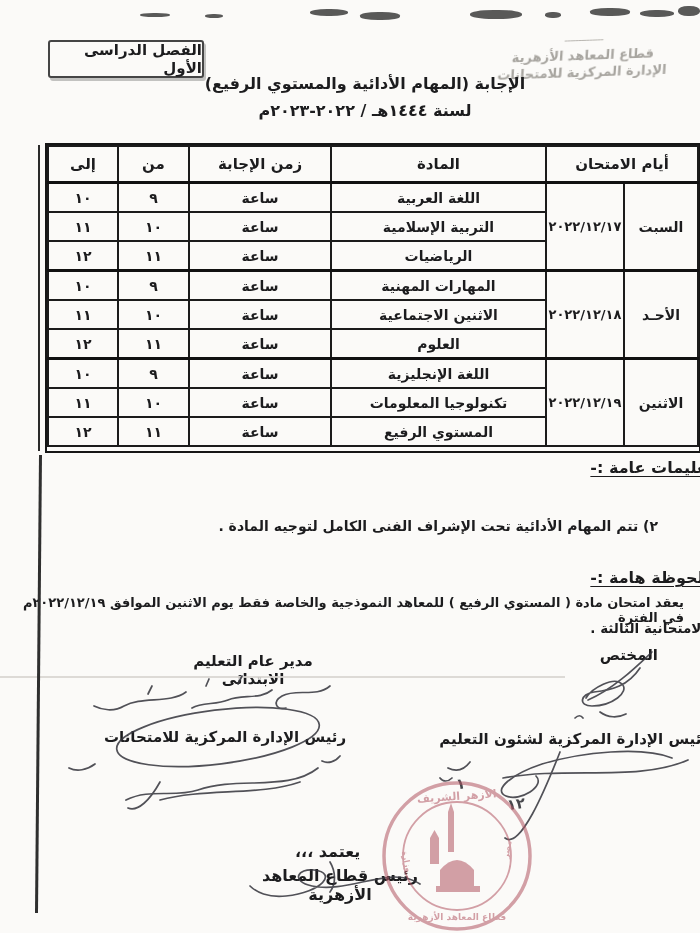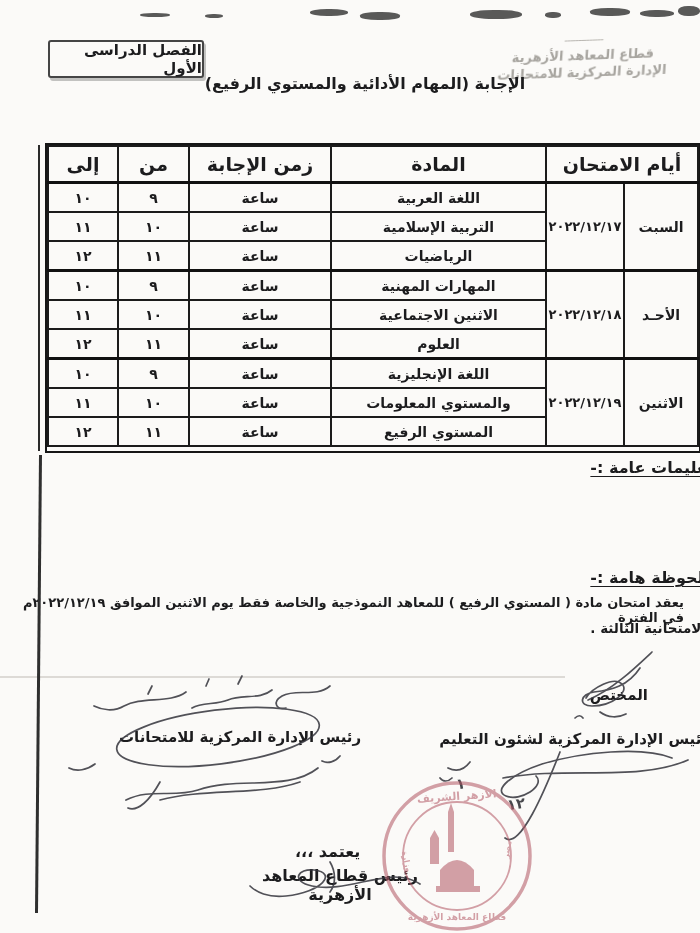--- a/index.html
+++ b/index.html
@@ -36,21 +36,21 @@
   
   #exam-table{
     position:absolute; top:145px; left:47px; width:650px;
     border-collapse:collapse; direction:rtl; table-layout:fixed;
     font-weight:bold;
   }
   #exam-table td, #exam-table th{
     border:2px solid #1b1b1b; text-align:center; vertical-align:middle;
     padding:0; font-size:14px; background:transparent; overflow:hidden;
   }
-  #exam-table th{height:34px; font-size:19px;}
+  #exam-table th{height:34px; font-size:15px;}
   #exam-table td{height:27px;margin-top:8px;}
   #exam-table .group-start td{border-top:3px solid #111;}
   #exam-table tr.head th{border-bottom:3px solid #111;}
   #exam-table .date-cell{direction:ltr; font-size:13px;}
   #exam-table .num{direction:ltr;}
   .outer-border{position:absolute; top:143px; left:45px; width:652px; height:306px;
     border:2px solid #161616; pointer-events:none;}
   #table-left-double{top:145px; left:38px; width:2px; height:306px; background:#2a2a2a;}
   
   .sec-head{
@@ -58,25 +58,25 @@
     text-underline-offset:3px;
   }
   #instr-head{top:458px; right:-12px;}
   .instr-item{right:42px; font-size:14px; font-weight:bold;}
   #item0{top:491px;} #item1{top:518px;} #item2{top:545px;}
   #note-head{top:568px; right:-14px;}
   #note-line1{top:595px; right:16px; font-size:13px; font-weight:bold; width:668px;}
   #note-line2{top:620px; right:-6px; font-size:13.5px; font-weight:bold;}
   
   .sig-label{font-size:15px; font-weight:bold;}
-  #lbl-specialist{top:646px; right:52px;margin-top:40px;}
+  #lbl-specialist{top:646px; right:42px;}
   #lbl-director{top:652px; left:168px; width:170px; text-align:center;}
   #faint-rule{top:676px; left:0; width:565px; height:2px; background:#d9d6d1; opacity:.9;}
   #lbl-edu-chief{top:730px; right:-10px;}
-  #lbl-exam-chief{top:728px; left:104px;margin-left:15px;}
+  #lbl-exam-chief{top:728px; left:104px;}
   #lbl-approve{top:842px; left:295px; font-size:16px;}
   #lbl-sector{top:866px; left:250px; width:180px; text-align:center; font-size:16px;}
   #lbl-sector-name{top:900px; left:165px; width:280px; text-align:center; font-size:15.5px;}
   .hand-num{font-size:15px; color:#34343a; transform:rotate(-8deg); font-weight:bold; opacity:.9;}
   #hand12{top:795px; right:175px;}
   #hand1{top:775px; right:235px;}
   
   #edge-line{top:455px; left:39px; width:3px; height:458px; background:#2f2f2f;
     transform:rotate(.5deg); transform-origin:top;}
   
@@ -101,20 +101,21 @@
     <div class="tiny">ــــــــــــــ</div>
     <div>قطاع المعاهد الأزهرية</div>
     <div>الإدارة المركزية للامتحانات</div>
   </div>
 
   <div id="term-box" class="abs">
     <span>الفصل الدراسى الأول</span>
   </div>
 
   <div id="title2" class="abs title-line">الإجابة (المهام الأدائية والمستوي الرفيع)</div>
+  <div id="title3" class="abs title-line"><span>لسنة ١٤٤٤هـ / </span><span class="ltrnum" style="unicode-bidi:plaintext;">٢٠٢٢-٢٠٢٣م</span></div>
 
   <table id="exam-table">
     <colgroup>
       <col style="width:74px">
         <col style="width:78px">
         <col style="width:215px">
       <col style="width:142px">
         <col style="width:71px">
         <col style="width:70px">
     </colgroup>
@@ -171,43 +172,45 @@
 
     <tr class="group-start">
       <td rowspan="3">الاثنين</td>
       <td rowspan="3" class="date-cell">٢٠٢٢/١٢/١٩</td>
       <td>اللغة الإنجليزية</td>
       <td>ساعة</td>
       <td class="num">٩</td>
       <td class="num">١٠</td>
     </tr>
     <tr>
-      <td>والمستوي المعلومات</td>
+      <td>تكنولوجيا المعلومات</td>
       <td>ساعة</td>
       <td class="num">١٠</td>
       <td class="num">١١</td>
     </tr>
     <tr>
       <td>المستوي الرفيع</td>
       <td>ساعة</td>
       <td class="num">١١</td>
       <td class="num">١٢</td>
     </tr>
   </tbody>
     </table>
   <div class="outer-border"></div>
   <div id="table-left-double" class="abs"></div>
 
   <div id="instr-head" class="abs sec-head">تعليمات عامة :-</div>
+  <div id="item1" class="abs instr-item">٢)  تتم المهام الأدائية تحت الإشراف الفنى الكامل لتوجيه المادة .</div>
 
   <div id="note-head" class="abs sec-head">ملحوظة هامة :-</div>
   <div id="note-line1" class="abs">يعقد امتحان مادة ( المستوي الرفيع ) للمعاهد النموذجية والخاصة فقط يوم الاثنين الموافق ٢٠٢٢/١٢/١٩م في الفترة</div>
   <div id="note-line2" class="abs">الامتحانية الثالثة .</div>
 
   <div id="lbl-specialist" class="abs sig-label">المختص</div>
+  <div id="lbl-director" class="abs sig-label">مدير عام التعليم الابتدائى</div>
   <div id="faint-rule" class="abs"></div>
   <div id="lbl-edu-chief" class="abs sig-label">رئيس الإدارة المركزية لشئون التعليم</div>
   <div id="lbl-exam-chief" class="abs sig-label">رئيس الإدارة المركزية للامتحانات</div>
   <div id="lbl-approve" class="abs sig-label">يعتمد ،،،</div>
   <div id="lbl-sector" class="abs sig-label">رئيس قطاع المعاهد الأزهرية</div>
   <div id="hand12" class="abs hand-num">١٢</div>
   <div id="hand1" class="abs hand-num">١</div>
 
   <div id="edge-line" class="abs"></div>
 

